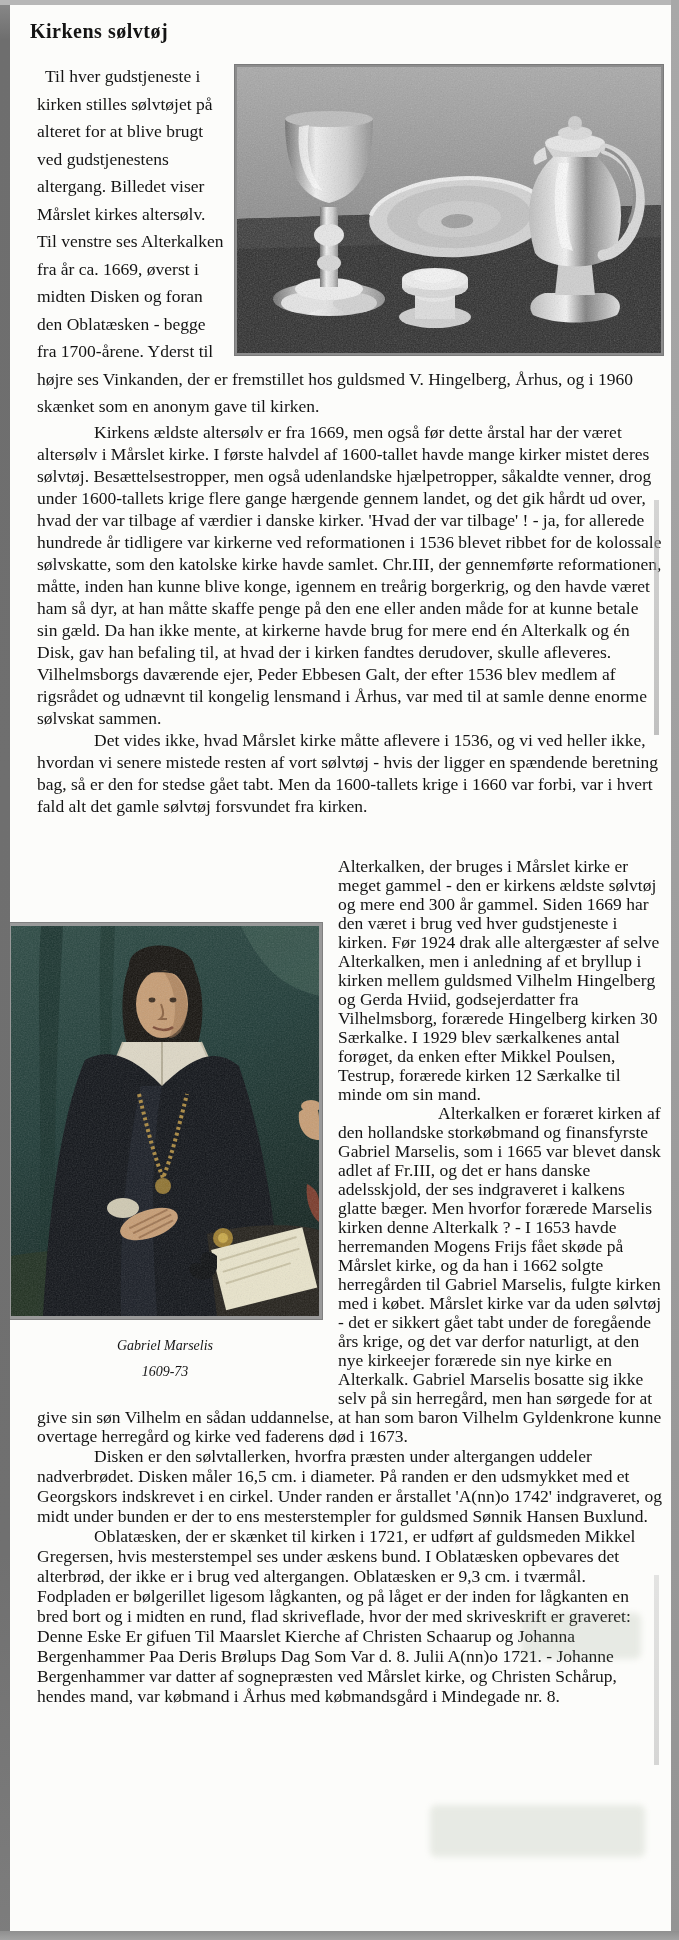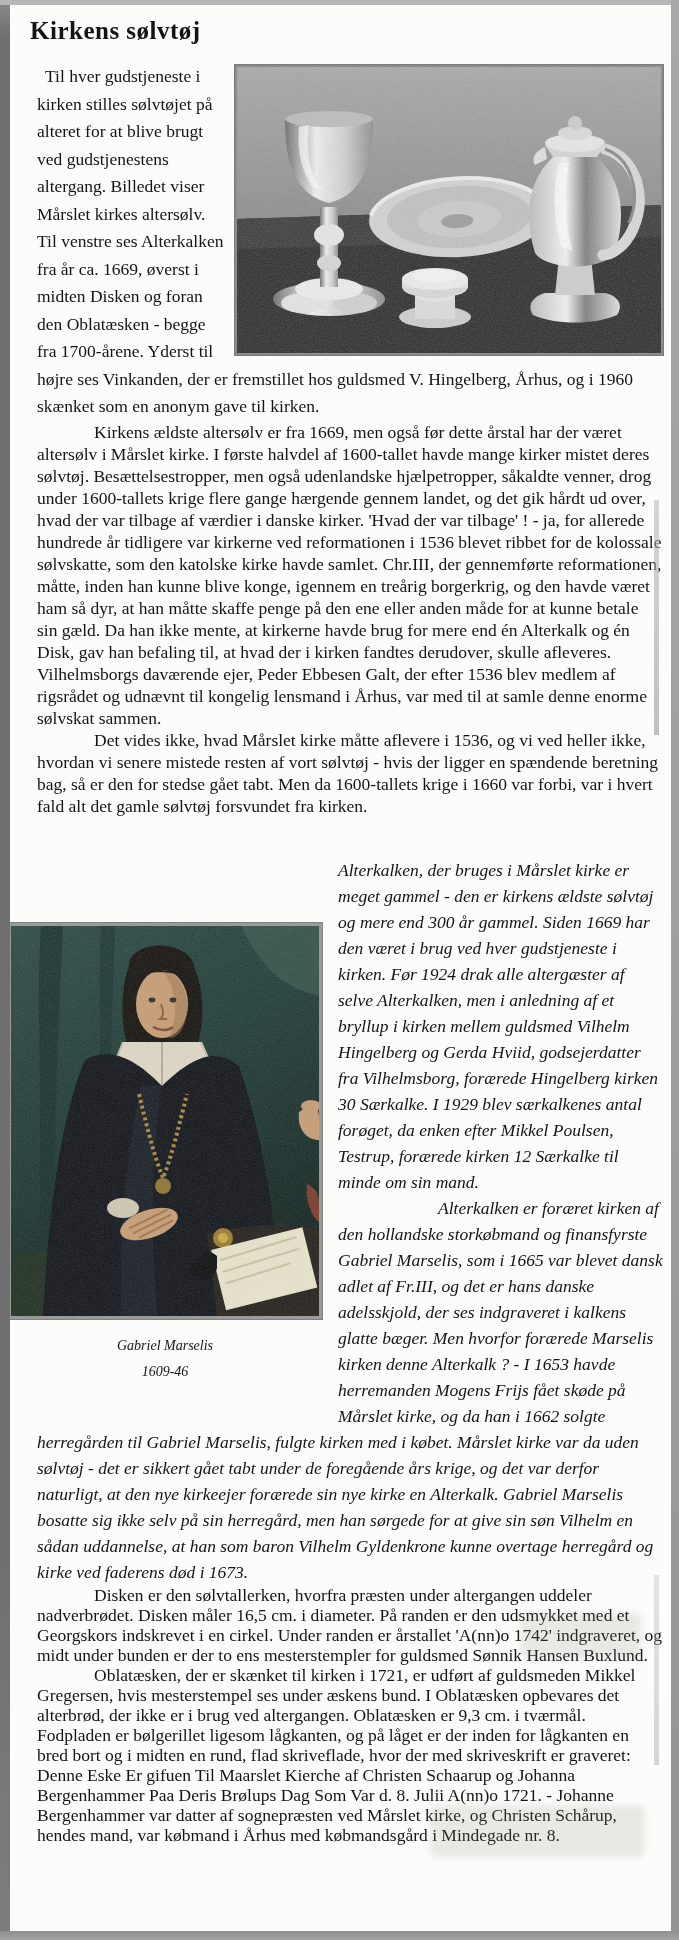--- a/index.html
+++ b/index.html
@@ -16,34 +16,34 @@
   .edge-right{right:0;top:0;width:8px;height:1940px;background:linear-gradient(180deg,#a8a8a8,#949494);}
   .edge-bottom{left:0;bottom:0;width:679px;height:9px;background:linear-gradient(180deg,#8f8f8f,#a3a3a3);}
 
   .page{
     position:absolute;left:10px;top:5px;width:661px;height:1926px;
     background:#fcfcfa;overflow:hidden;
   }
 
   .title{
     margin:6px 0 12px 20px;
-    font-size:25px;font-weight:bold;letter-spacing:.5px;line-height:40px;
+    font-size:20px;font-weight:bold;letter-spacing:.5px;line-height:40px;
   }
 
   .article{
     margin:0 8px 0 27px;
     font-size:17.5px;
     text-align:left;
   }
   .article p{margin:0;}
 
   .p1{line-height:27.5px;text-indent:8px;}
   .p2,.p3{line-height:22px;}
   .p6,.p7{line-height:20px;}
-  .p4,.p5{line-height:26px;font-style:italic;}
+  .p4,.p5{line-height:19px;}
   .ind{text-indent:57px;}
   .ind-lg{text-indent:100px;}
   .inscription{}
 
   figure{margin:0;}
   .fig-silver{
     float:right;
     width:428px;margin:2px 0 6px 10px;
   }
   .fig-silver .photo-frame{
@@ -232,21 +232,21 @@
                 <path d="M212,324 L292,320 M212,336 L292,332 M212,348 L280,344" stroke="#c9c2a4" stroke-width="2"></path>
               </g>
               <path d="M206,330 C196,322 188,326 190,338 C180,334 174,342 182,350 C192,358 204,352 206,342 Z" fill="#0c0e10"></path>
               <path d="M296,258 C304,262 308,268 308,276 L308,296 C300,290 294,274 296,258 Z" fill="#7a3a2a"></path>
             </g>
             <rect width="308" height="390" filter="url(#noise)" opacity="0.2"></rect>
           </svg>
         </div>
         <figcaption>
           <div>Gabriel Marselis</div>
-          <div>1609-46</div>
+          <div>1609-73</div>
         </figcaption>
       </figure>
 
       <p class="p4">Alterkalken, der bruges i Mårslet kirke er meget gammel - den er kirkens ældste sølvtøj og mere end 300 år gammel. Siden 1669 har den været i brug ved hver gudstjeneste i kirken. Før 1924 drak alle altergæster af selve Alterkalken, men i anledning af et bryllup i kirken mellem guldsmed Vilhelm Hingelberg og Gerda Hviid, godsejerdatter fra Vilhelmsborg, forærede Hingelberg kirken 30 Særkalke. I 1929 blev særkalkenes antal forøget, da enken efter Mikkel Poulsen, Testrup, forærede kirken 12 Særkalke til minde om sin mand.</p>
       <p class="p5 ind-lg">Alterkalken er foræret kirken af den hollandske storkøbmand og finansfyrste Gabriel Marselis, som i 1665 var blevet dansk adlet af Fr.III, og det er hans danske adelsskjold, der ses indgraveret i kalkens glatte bæger. Men hvorfor forærede Marselis kirken denne Alterkalk ? - I 1653 havde herremanden Mogens Frijs fået skøde på Mårslet kirke, og da han i 1662 solgte herregården til Gabriel Marselis, fulgte kirken med i købet. Mårslet kirke var da uden sølvtøj - det er sikkert gået tabt under de foregående års krige, og det var derfor naturligt, at den nye kirkeejer forærede sin nye kirke en Alterkalk. Gabriel Marselis bosatte sig ikke selv på sin herregård, men han sørgede for at give sin søn Vilhelm en sådan uddannelse, at han som baron Vilhelm Gyldenkrone kunne overtage herregård og kirke ved faderens død i 1673.</p>
 
       <div class="clear"></div>
 
       <p class="p6 ind">Disken er den sølvtallerken, hvorfra præsten under altergangen uddeler nadverbrødet. Disken måler 16,5 cm. i diameter. På randen er den udsmykket med et Georgskors indskrevet i en cirkel. Under randen er årstallet 'A(nn)o 1742' indgraveret, og midt under bunden er der to ens mesterstempler for guldsmed Sønnik Hansen Buxlund.</p>
       <p class="p7 ind"><span>Oblatæsken, der er skænket til kirken i 1721, er udført af guldsmeden Mikkel Gregersen, hvis mesterstempel ses under æskens bund. I Oblatæsken opbevares det alterbrød, der ikke er i brug ved altergangen. Oblatæsken er 9,3 cm. i tværmål. Fodpladen er bølgerillet ligesom lågkanten, og på låget er der inden for lågkanten en bred bort og i midten en rund, flad skriveflade, hvor der med skriveskrift er graveret: </span><span class="inscription">Denne Eske Er gifuen Til Maarslet Kierche af Christen Schaarup og Johanna Bergenhammer Paa Deris Brølups Dag Som Var d. 8. Julii A(nn)o 1721.</span><span> - Johanne Bergenhammer var datter af sognepræsten ved Mårslet kirke, og Christen Schårup, hendes mand, var købmand i Århus med købmandsgård i Mindegade nr. 8.</span></p>

